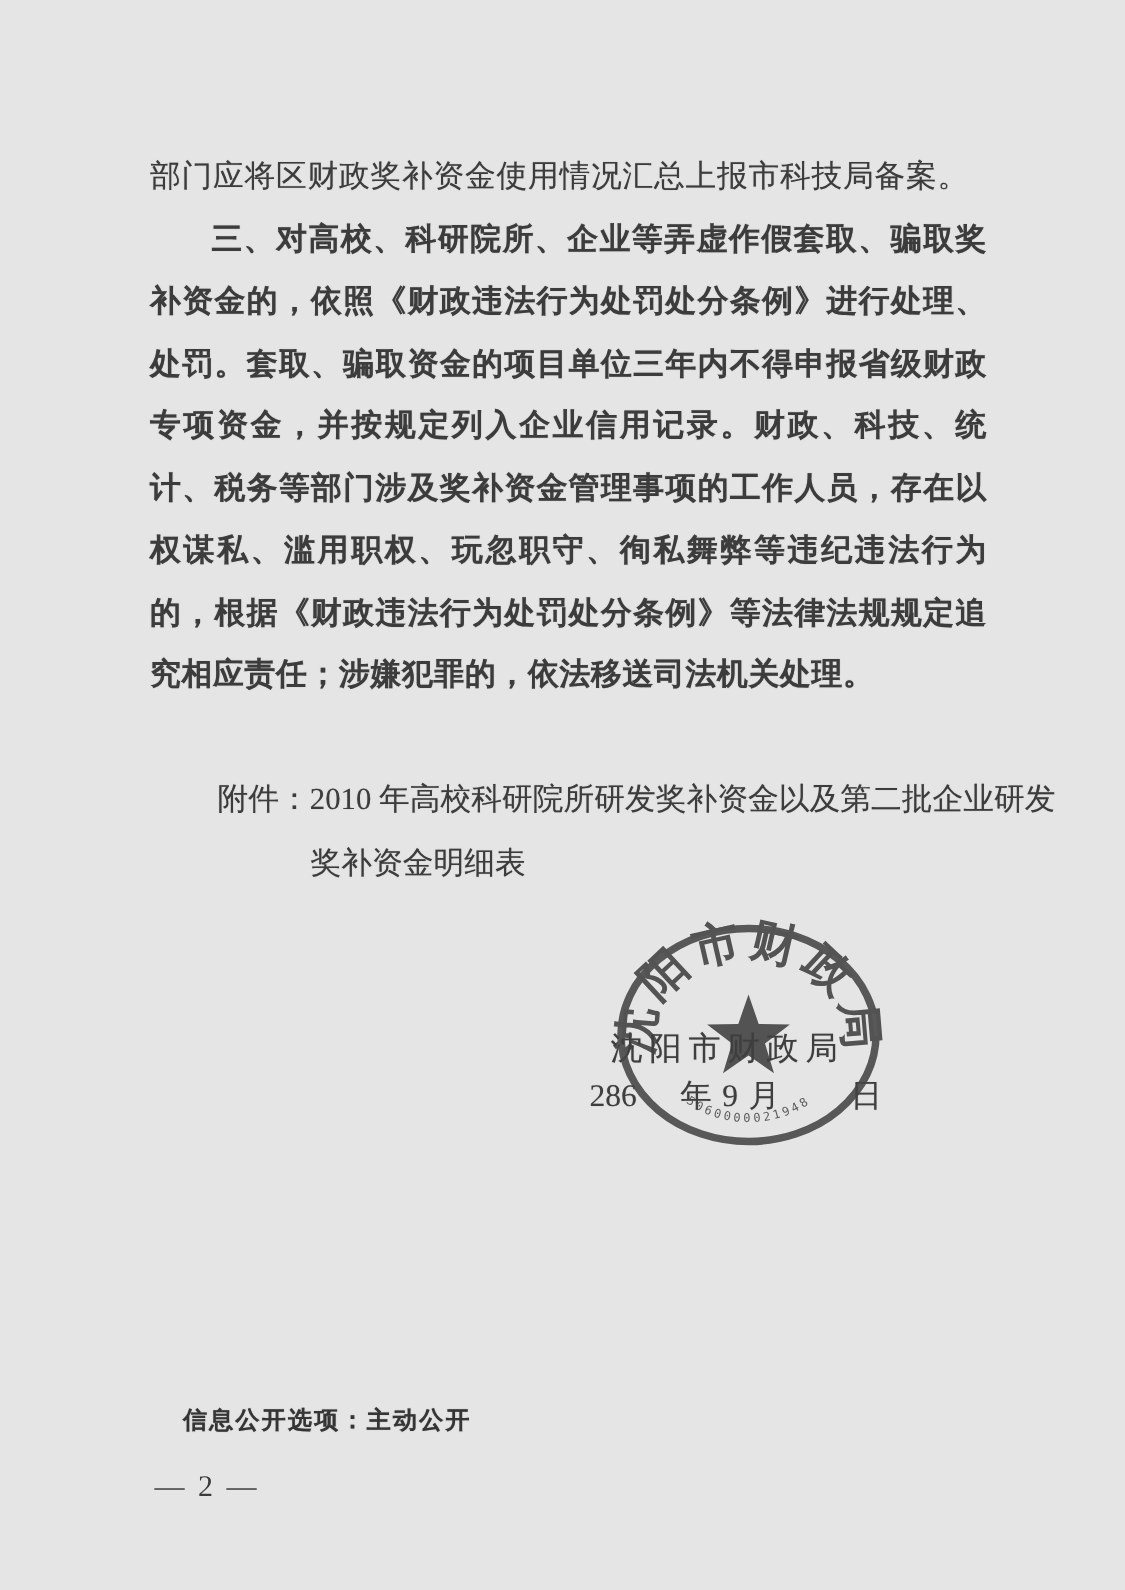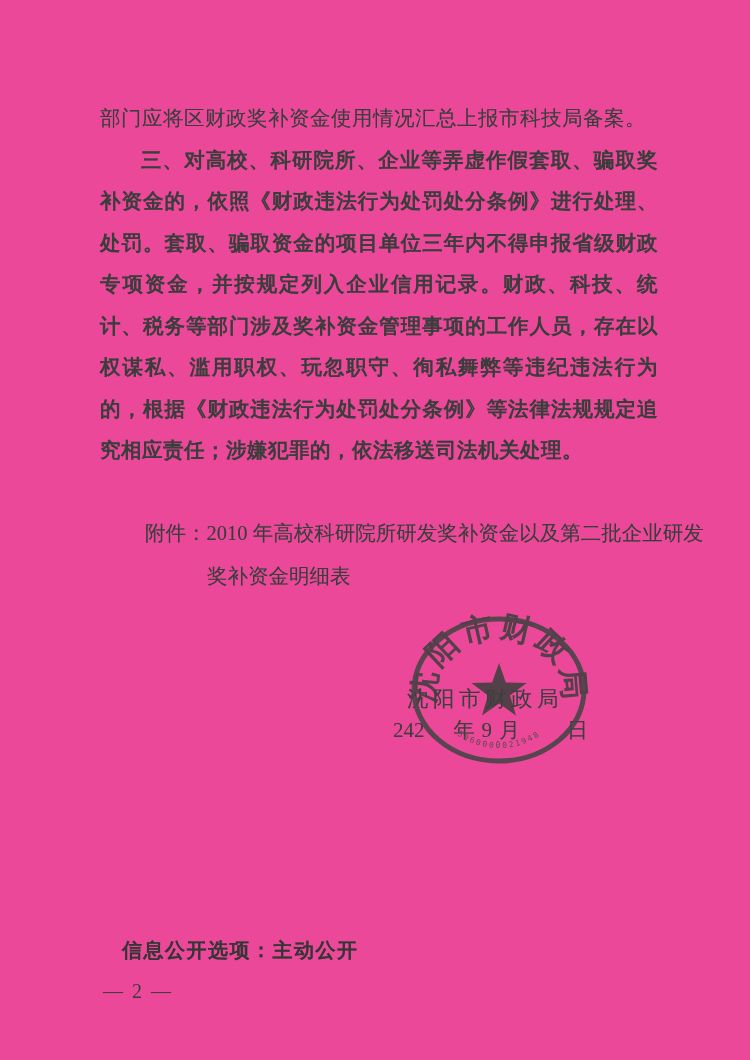--- a/index.html
+++ b/index.html
@@ -3,21 +3,21 @@
 <meta charset="utf-8">
 <style>
   html,body{margin:0;padding:0;}
   body{
     width:750px;height:1060px;position:relative;overflow:hidden;
     background:#fdfdfd;
     font-family:"Liberation Serif","DejaVu Serif",serif;
     color:#3c3c3c;
     -webkit-font-smoothing:antialiased;
   }
-  .page{position:absolute;inset:0;background:#ec4899;}
+  .page{position:absolute;inset:0;background:#e5e5e5;}
   
   .body-text{
     position:absolute;left:100px;top:98px;width:558px;
     font-size:20.5px;line-height:41.5px;
     text-align:justify;
     letter-spacing:0.5px;
     text-shadow:0 0 0.6px rgba(90,90,90,.55);
   }
   .body-text p{margin:0;}
   .body-text p.indent{text-indent:2em;font-weight:bold;}
@@ -44,21 +44,21 @@
   .issue-date .gap-day{display:inline-block;width:40px;}
   .issue-date .seg{margin-right:7px;}
   .seal{
     position:absolute;left:404px;top:612px;width:190px;height:160px;
     z-index:5;opacity:.88;
     filter:blur(.2px);
   }
   
   .disclosure{
     position:absolute;left:122px;top:937px;
-    font-size:20px;font-weight:bold;letter-spacing:1.5px;
+    font-size:16px;font-weight:bold;letter-spacing:1.5px;
     color:#353535;text-shadow:0 0 0.6px rgba(70,70,70,.6);
   }
   .page-number{
     position:absolute;left:103px;top:980px;
     font-size:20px;color:#3c3c3c;letter-spacing:2px;
   }
 </style>
 </head>
 <body>
 
@@ -66,21 +66,21 @@
 
   <div class="body-text">
     <p>部门应将区财政奖补资金使用情况汇总上报市科技局备案。</p>
     <p class="indent">三、对高校、科研院所、企业等弄虚作假套取、骗取奖补资金的，依照《财政违法行为处罚处分条例》进行处理、处罚。套取、骗取资金的项目单位三年内不得申报省级财政专项资金，并按规定列入企业信用记录。财政、科技、统计、税务等部门涉及奖补资金管理事项的工作人员，存在以权谋私、滥用职权、玩忽职守、徇私舞弊等违纪违法行为的，根据《财政违法行为处罚处分条例》等法律法规规定追究相应责任；涉嫌犯罪的，依法移送司法机关处理。</p>
   </div>
 
   <div class="attachment"><span>附件：</span><span>2010 年高校科研院所研发奖补资金以及第二批企业研发奖补资金明细表</span></div>
 
   <div class="issuer-name">沈阳市财政局</div>
 
-  <div class="issue-date"><span class="seg">242</span><span class="gap-digit"></span><span class="seg">年</span><span class="seg">9</span><span class="seg">月</span><span class="gap-day"></span><span class="seg">日</span></div>
+  <div class="issue-date"><span class="seg">286</span><span class="gap-digit"></span><span class="seg">年</span><span class="seg">9</span><span class="seg">月</span><span class="gap-day"></span><span class="seg">日</span></div>
 
   <svg class="seal" viewBox="0 0 190 160" xmlns="http://www.w3.org/2000/svg">
     <ellipse cx="95" cy="78" rx="85" ry="71" fill="none" stroke="#454545" stroke-width="5"></ellipse>
     <path id="sealArc" d="M 35,95.8 A 64,52 0 1 1 155,95.8" fill="none"></path>
     <path id="sealSerialArc" d="M 44.4,115.3 A 66,58 0 0 0 145.6,115.3" fill="none"></path>
     <text font-size="31" fill="#3f3f3f" letter-spacing="4" font-family="Liberation Serif, DejaVu Serif, serif" font-weight="bold">
       <textPath href="#sealArc" startOffset="50%" text-anchor="middle">沈阳市财政局</textPath>
     </text>
     <polygon fill="#3f3f3f" points="95,51 101.8,70.6 122.6,71 106,83.6 112,103.5 95,91.6 78,103.5 84,83.6 67.4,71 88.2,70.6"></polygon>
     <text font-size="8" fill="#4a4a4a" letter-spacing="2" font-family="DejaVu Sans Mono, monospace">

